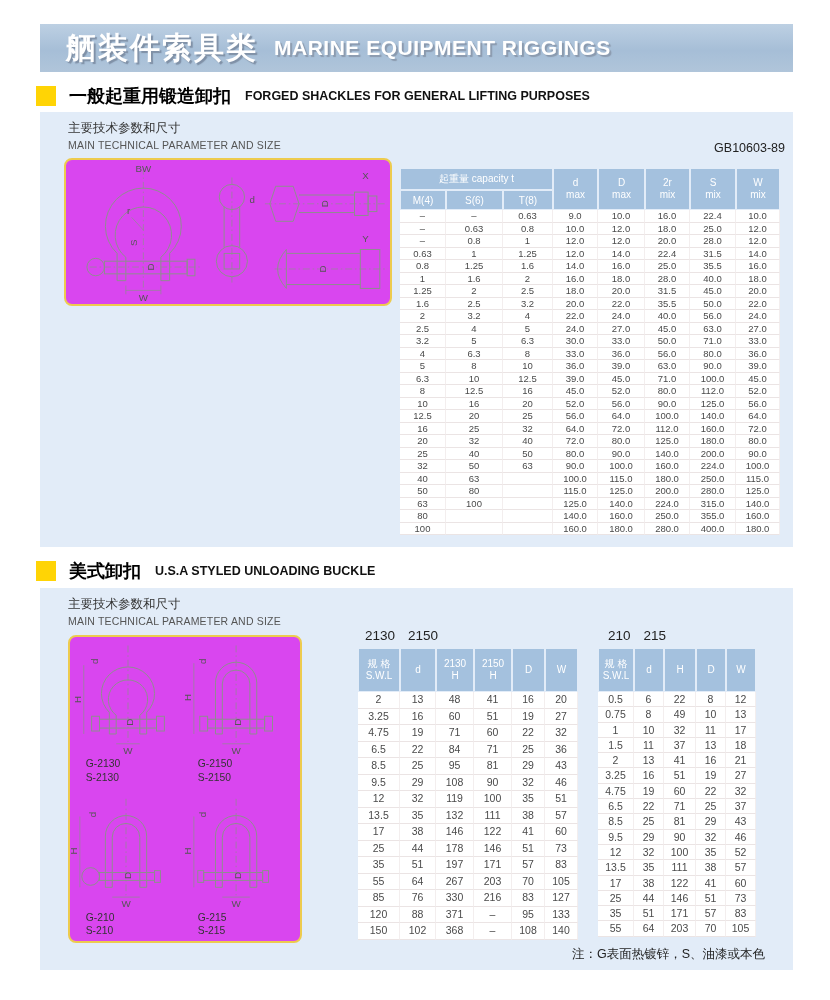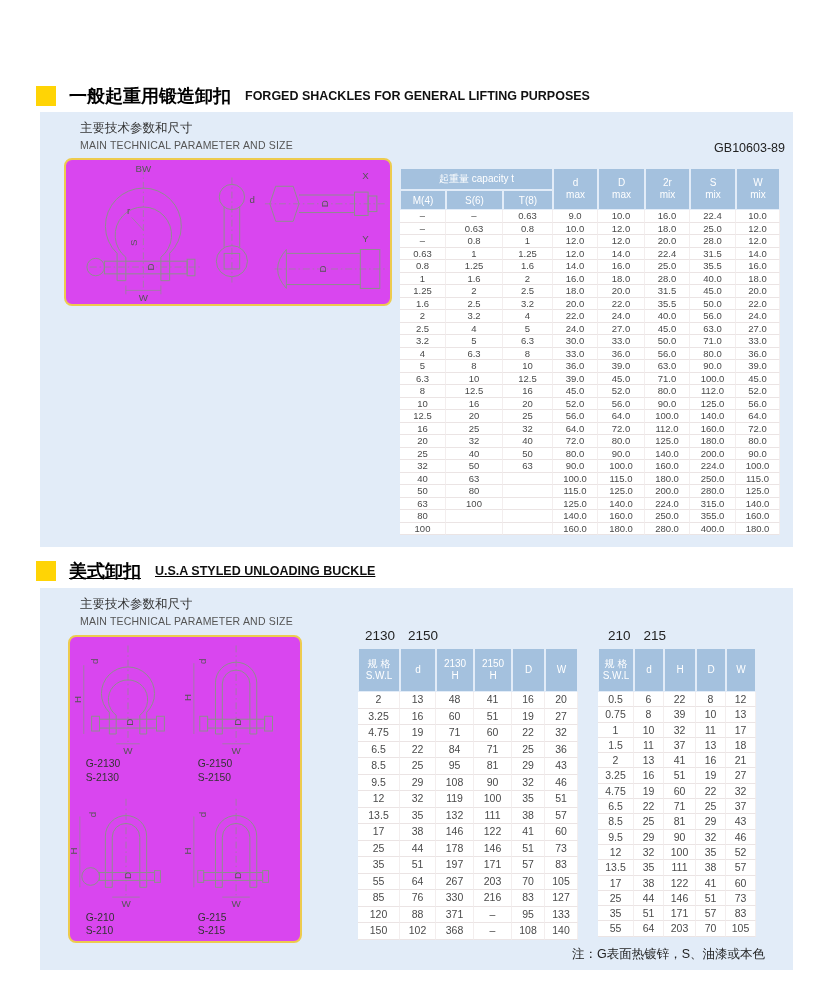--- a/index.html
+++ b/index.html
@@ -10,30 +10,30 @@
   .banner{position:absolute;left:40px;top:24px;width:753px;height:48px;
           background:linear-gradient(180deg,#bdd0e3 0%,#a6bed7 55%,#b0c5da 100%);
           display:flex;align-items:center;padding-left:26px;box-sizing:border-box;}
   .banner-zh{font-size:30px;font-weight:bold;color:#fff;letter-spacing:2px;
              text-shadow:2px 2px 1px #7f90a6;white-space:nowrap;}
   .banner-en{font-size:21px;font-weight:bold;color:#fff;margin-left:16px;letter-spacing:.5px;
              text-shadow:2px 2px 1px #8b9aae;white-space:nowrap;}
 
   
   .sec-head{position:absolute;left:36px;display:flex;align-items:center;}
-  #sec1-head{top:84px;} #sec2-head{top:559px;text-decoration:underline;}
+  #sec1-head{top:84px;} #sec2-head{top:559px;}
   .bullet{width:20px;height:20px;background:#ffd405;margin-right:13px;flex:0 0 auto;}
   .sec-zh{font-size:18px;font-weight:bold;color:#000;white-space:nowrap;}
   .sec-en{font-size:12.5px;font-weight:bold;color:#111;margin-left:14px;white-space:nowrap;}
 
   
   .panel{position:absolute;left:40px;width:753px;background:#e2ecf8;}
   #panel1{top:112px;height:435px;}
   #panel2{top:588px;height:382px;}
-  .param{position:absolute;left:40px;top:8px;}
+  .param{position:absolute;left:28px;top:8px;}
   .param-zh{font-size:12.5px;color:#333;}
   .param-en{font-size:10.5px;color:#555;margin-top:2px;letter-spacing:.2px;}
   .std{position:absolute;right:8px;top:29px;font-size:12.5px;color:#222;}
   .note{position:absolute;right:28px;top:358px;font-size:12.5px;color:#222;}
 
   
   .diagram-box{position:absolute;background:#d946ef;border:2px solid #edcb4e;border-radius:8px;
                box-sizing:border-box;}
   #diagram1{left:24px;top:46px;width:328px;height:148px;}
   #diagram2{left:28px;top:47px;width:234px;height:308px;}
@@ -67,20 +67,24 @@
   #t2l td{font-size:10.5px;height:15.5px;line-height:15.5px;}
   #t2r td{font-size:10.5px;height:14.3px;line-height:14.3px;}
   .t2-title{position:absolute;font-size:13.5px;color:#222;display:flex;gap:13px;}
   #t2l-title{left:325px;top:40px;} #t2r-title{left:568px;top:40px;}
 </style>
 </head>
 <body>
 
 <div id="page">
 
+  <div class="banner">
+    <span class="banner-zh">舾装件索具类</span>
+    <span class="banner-en">MARINE EQUIPMENT RIGGINGS</span>
+  </div>
 
   <div class="sec-head" id="sec1-head">
     <span class="bullet"></span>
     <span class="sec-zh">一般起重用锻造卸扣</span>
     <span class="sec-en">FORGED SHACKLES FOR GENERAL LIFTING PURPOSES</span>
   </div>
 
   <div class="panel" id="panel1">
     <div class="param">
       <div class="param-zh">主要技术参数和尺寸</div>
@@ -736,21 +740,21 @@
           <tr>
             <td>0.5</td>
             <td>6</td>
             <td>22</td>
             <td>8</td>
             <td>12</td>
           </tr>
           <tr>
             <td>0.75</td>
             <td>8</td>
-            <td>39</td>
+            <td>49</td>
             <td>10</td>
             <td>13</td>
           </tr>
           <tr>
             <td>1</td>
             <td>10</td>
             <td>32</td>
             <td>11</td>
             <td>17</td>
           </tr>

